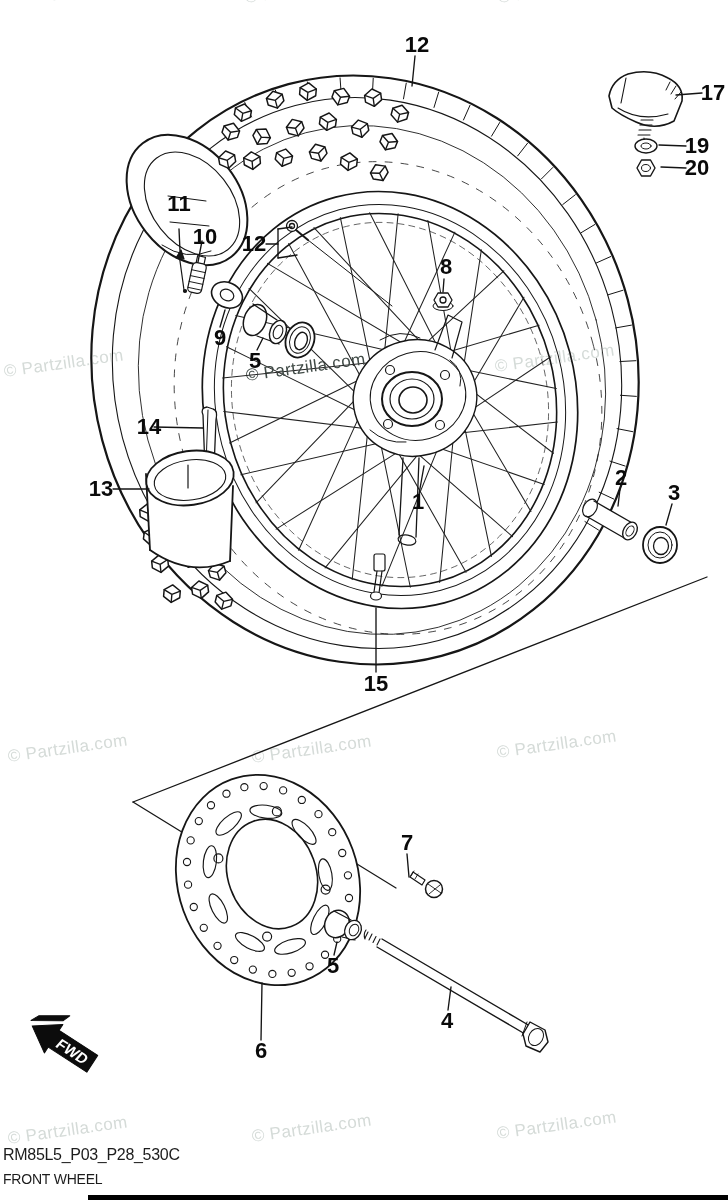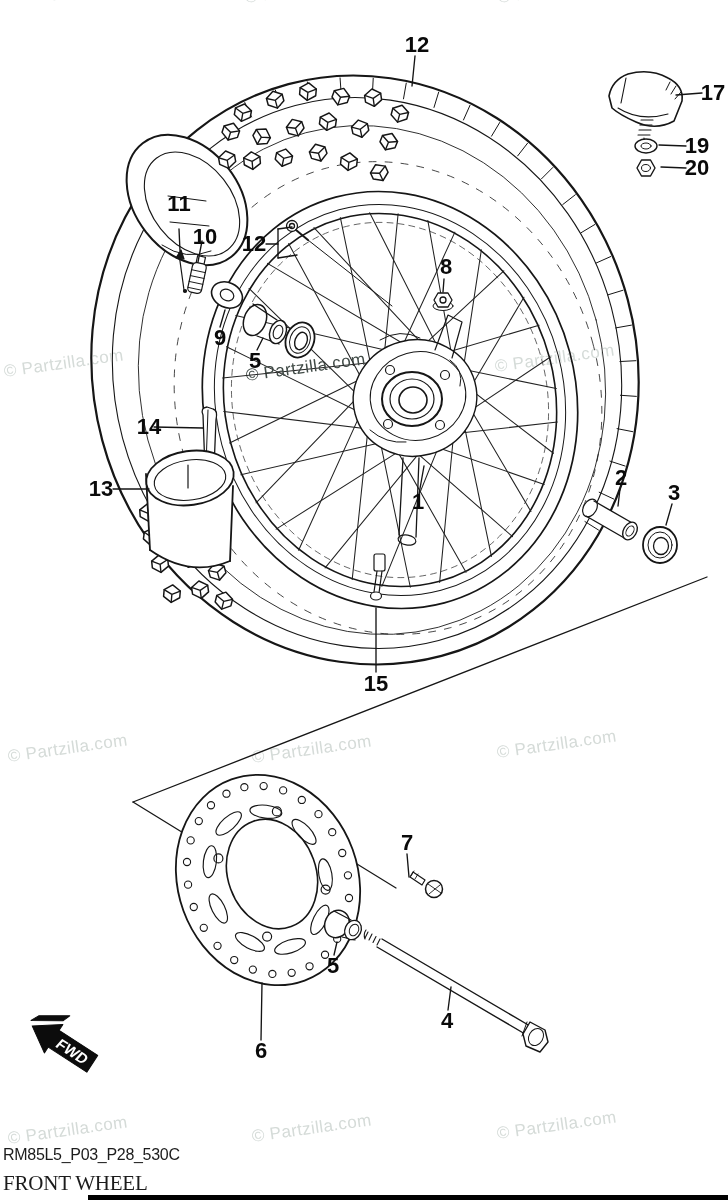--- a/index.html
+++ b/index.html
@@ -1,21 +1,21 @@
 <!DOCTYPE html>
 <html><head>
 <meta charset="utf-8">
 <style>
   html,body{margin:0;padding:0;background:#fff;}
   .page{position:relative;width:728px;height:1200px;background:#ffffff;overflow:hidden;
         font-family:"Liberation Sans",sans-serif;}
   .fig-title{position:absolute;left:5px;top:4px;font-size:31px;font-weight:bold;
              letter-spacing:-1.5px;color:#0d0d0d;}
   .footer-code{position:absolute;left:3px;top:1146px;font-size:16px;letter-spacing:-0.3px;color:#1c1c1c;}
-  .footer-caption{position:absolute;left:3px;top:1171px;font-size:21px;letter-spacing:-0.2px;color:#1c1c1c;font-family:Liberation Serif, serif;}
+  .footer-caption{position:absolute;left:3px;top:1171px;font-size:14px;letter-spacing:-0.2px;color:#1c1c1c;}
   .bottom-bar{position:absolute;left:88px;right:0;bottom:0;height:5px;background:#000;}
   svg#diagram{position:absolute;left:0;top:0;}
   .wm{position:absolute;font-size:17px;white-space:nowrap;letter-spacing:0.4px;
       transform:rotate(-8deg);transform-origin:left center;mix-blend-mode:darken;}
   .wm.light{color:#d5dbd8;}
   .wm.dark{color:#414b47;}
   .callout{position:absolute;transform:translate(-50%,-50%);font-size:22px;font-weight:bold;
            color:#0a0a0a;line-height:1;}
 </style>
 </head>

